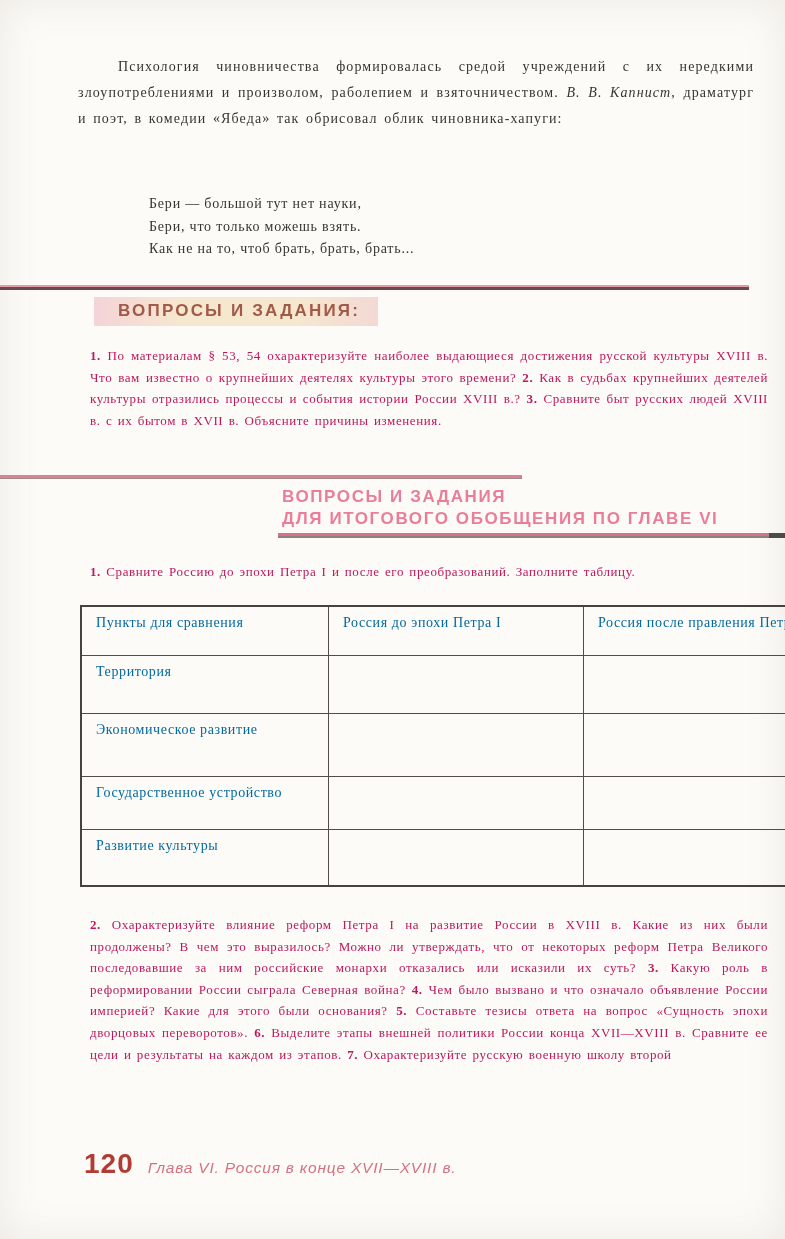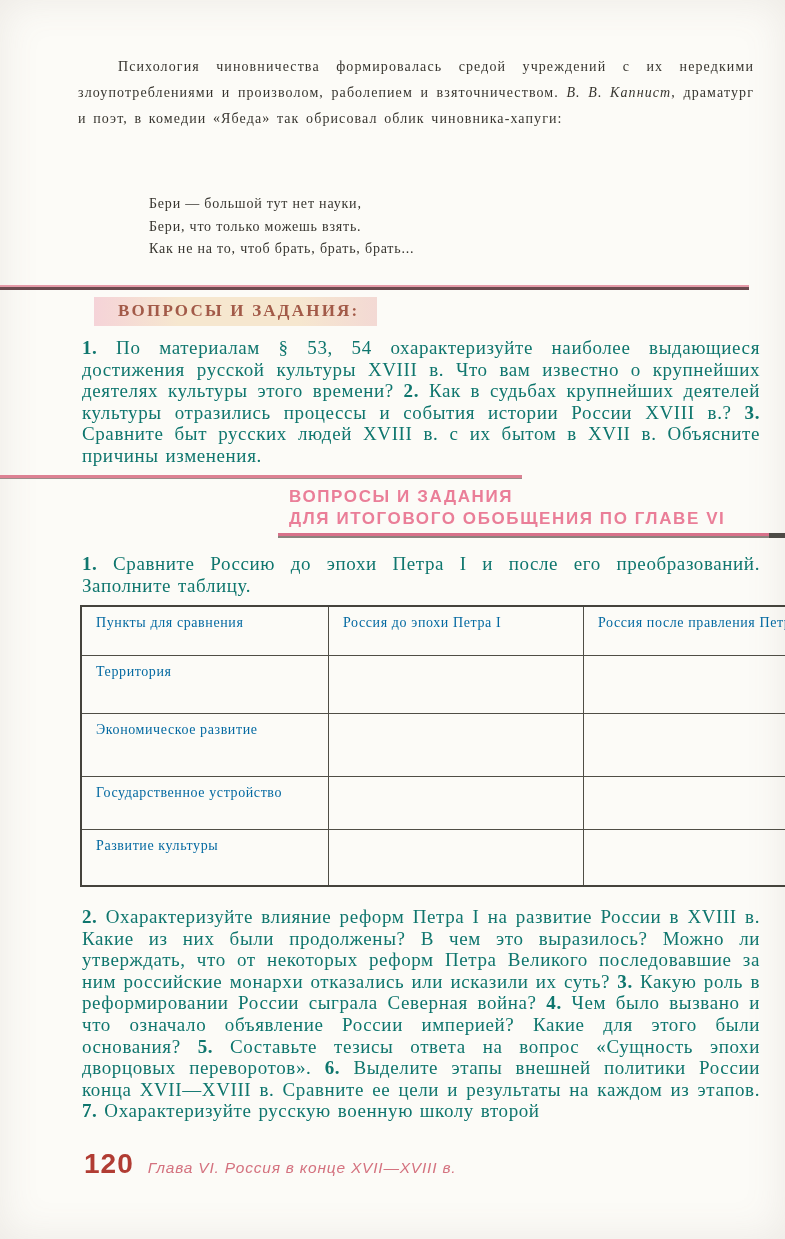--- a/index.html
+++ b/index.html
@@ -23,23 +23,23 @@
   .it{font-style:italic;}
   .poem{
     position:absolute;left:149px;top:193px;
     font-size:14px;line-height:22.5px;
     letter-spacing:.8px;
   }
   .poem div{white-space:nowrap;}
   
   .petit{
     position:absolute;left:78px;width:678px;
-    font-size:19px;line-height:21.6px;
+    font-size:13px;line-height:21.6px;
     letter-spacing:.6px;word-spacing:1.5px;
-    text-align:justify;margin:4px;color:#0f766e;
+    text-align:justify;margin:12px;color:#be185d;
   }
   .num{font-weight:bold;}
   
   .rule{position:absolute;}
   .rule-1{
     left:0;top:285px;width:749px;height:5px;
     background:linear-gradient(180deg,#e59aa8 0 40%,#6b4a4f 40% 100%);
   }
   .rule-2{
     left:0;top:475px;width:522px;height:4px;
@@ -53,31 +53,31 @@
     content:"";position:absolute;right:0;top:0;width:16px;height:5px;
     background:#4d4b46;
   }
   
   .h1-band{
     position:absolute;left:94px;top:297px;
     background:linear-gradient(90deg,#f5d3d8,#f6e7cf 30%,#f6e7cf 72%,#f3d9d4);
     padding:4px 18px 5px 24px;
   }
   .h1-band .h-txt{
-    font-family:Liberation Serif, serif;
+    font-family:Liberation Sans, sans-serif;
     font-weight:700;font-size:17px;letter-spacing:2.2px;
     color:#a25a48;
   }
   .h1-artifact{
     position:absolute;left:96px;top:308px;width:16px;height:8px;
     background:linear-gradient(180deg,#c9c4bd 0 30%,transparent 30% 65%,#c9c4bd 65% 100%);
     opacity:.8;
   }
   .h2-block{
-    position:absolute;left:289px;top:486px;
+    position:absolute;left:282px;top:486px;
     font-family:"Liberation Sans", sans-serif;
     font-weight:700;font-size:17px;letter-spacing:1.6px;
     color:#ea7e98;line-height:22px;
   }
   
   .cmp-table{
     position:absolute;left:80px;top:605px;
     border-collapse:collapse;table-layout:fixed;
     width:668px;
   }

